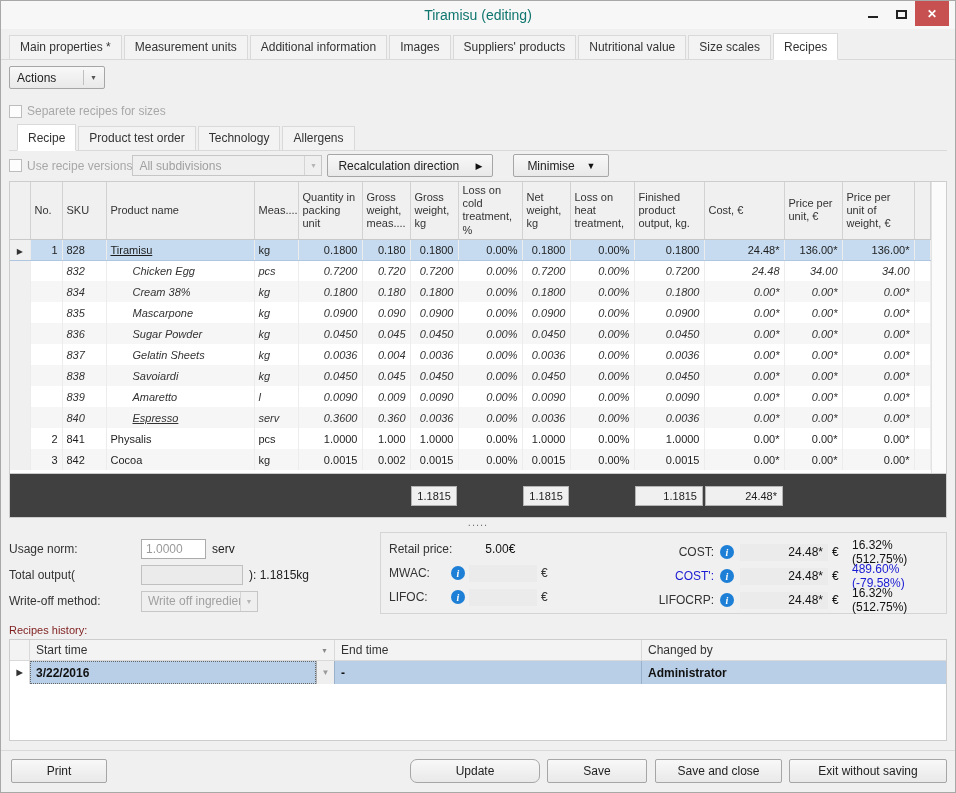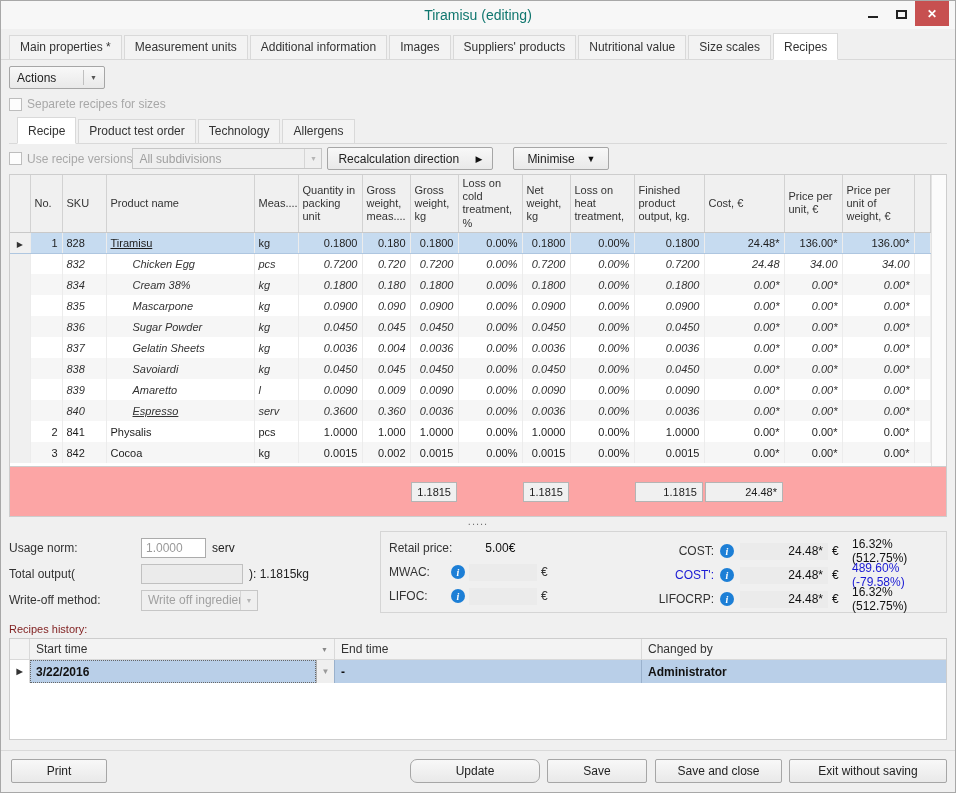--- a/index.html
+++ b/index.html
@@ -24,21 +24,21 @@
   .content { flex:1 1 auto; padding:0 8px; overflow:hidden; }
 
   
   .btn { display:inline-flex; align-items:center; justify-content:center; background:linear-gradient(#f8f8f8,#e9e9e9); border:1px solid #a6a6a6; border-radius:2px; font-size:12px; color:#222; height:23px; white-space:nowrap; }
   .actions-row { margin-top:6px; }
   .btn-actions { width:96px; justify-content:space-between; padding:0 7px; }
   .btn-actions .divider { width:1px; height:15px; background:#c0c0c0; margin:0 6px 0 auto; }
   .arrow-sm { font-size:7px; color:#555; }
   .arrow-blk { font-size:9px; color:#111; }
 
-  .checkrow { margin-top:8px; display:flex; align-items:center; height:14px; }
+  .checkrow { margin-top:15px; display:flex; align-items:center; height:14px; }
   .checkbox { width:13px; height:13px; border:1px solid #bdbdbd; background:#fdfdfd; margin-right:5px; flex:0 0 auto; }
   .dis-label { color:#a8a8a8; font-size:12px; }
 
   .subtabs { margin-top:6px; }
   .sub-toolbar { margin-top:3px; display:flex; align-items:center; height:23px; }
   .combo { display:flex; align-items:center; background:#efefef; border:1px solid #c6c6c6; height:21px; font-size:12px; color:#a0a0a0; }
   .combo .combo-text { padding:0 6px; flex:1; overflow:hidden; white-space:nowrap; }
   .combo .combo-btn { width:17px; height:100%; border-left:1px solid #d5d5d5; display:flex; align-items:center; justify-content:center; color:#b5b5b5; font-size:7px; }
   .combo-subdiv { width:190px; }
   .btn-recalc { width:166px; margin-left:5px; justify-content:space-between; padding:0 10px; }
@@ -57,21 +57,21 @@
   table.grid tbody tr.child { font-style:italic; color:#333; }
   td.c-ind, th.c-ind { background:#f0f0f0 !important; border-right:1px solid #d2d2d2; text-align:center; padding:0; }
   .rowmark { visibility:hidden; font-size:8px; color:#333; }
   tr.selected .rowmark { visibility:visible; }
   td.num { text-align:right; }
   tr.child td.c-name { padding-left:26px; }
   .pname.link { text-decoration:underline; }
   th.c-fill, td.c-fill { border-right:none; }
 
   
-  .totals-strip { height:50px; border:1px solid #cdcdcd; border-top:none; background:#fca5a5; display:flex; }
+  .totals-strip { height:44px; border:1px solid #cdcdcd; border-top:none; background:#404040; display:flex; }
   table.totals { border-collapse:collapse; table-layout:fixed; width:921px; font-size:11px; }
   table.totals td { padding:0 1px; }
   .tbox { border:1px solid #b4b4b4; background:#f0f0f0; height:20px; line-height:18px; text-align:right; padding:0 5px; color:#1d1d1d; }
 
   .splitter { height:10px; text-align:center; color:#737373; font-size:11px; line-height:8px; letter-spacing:1px; }
 
   
   .bottom-panel { display:flex; margin-top:2px; height:84px;gap:36px; }
   .sum-left { width:335px; padding-top:6px; }
   .sum-row { display:flex; align-items:center; height:26px; font-size:12px; color:#333; }

